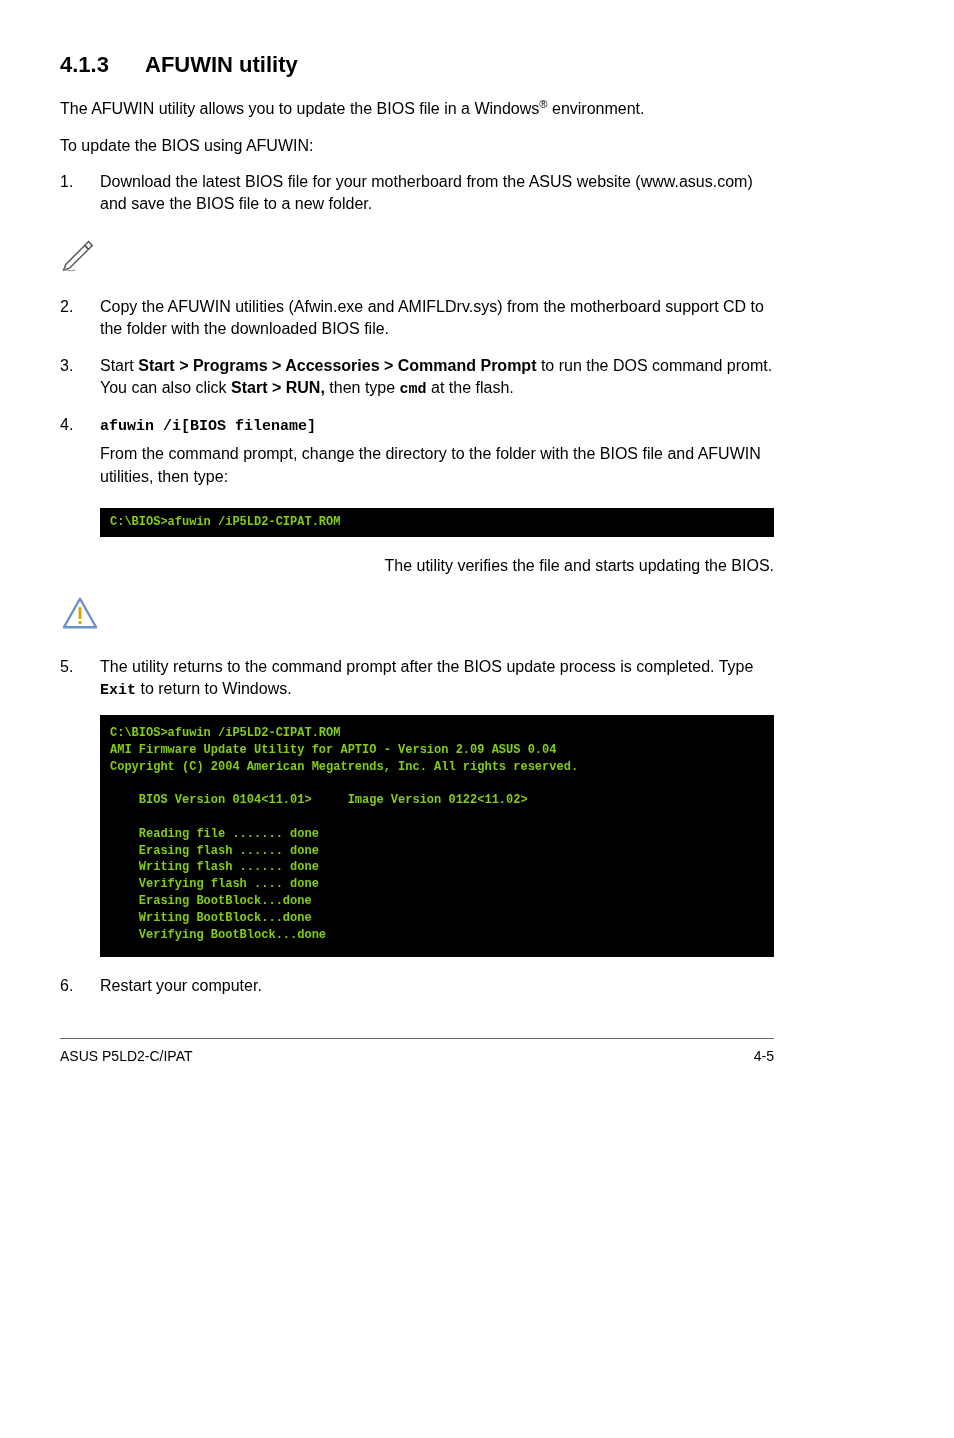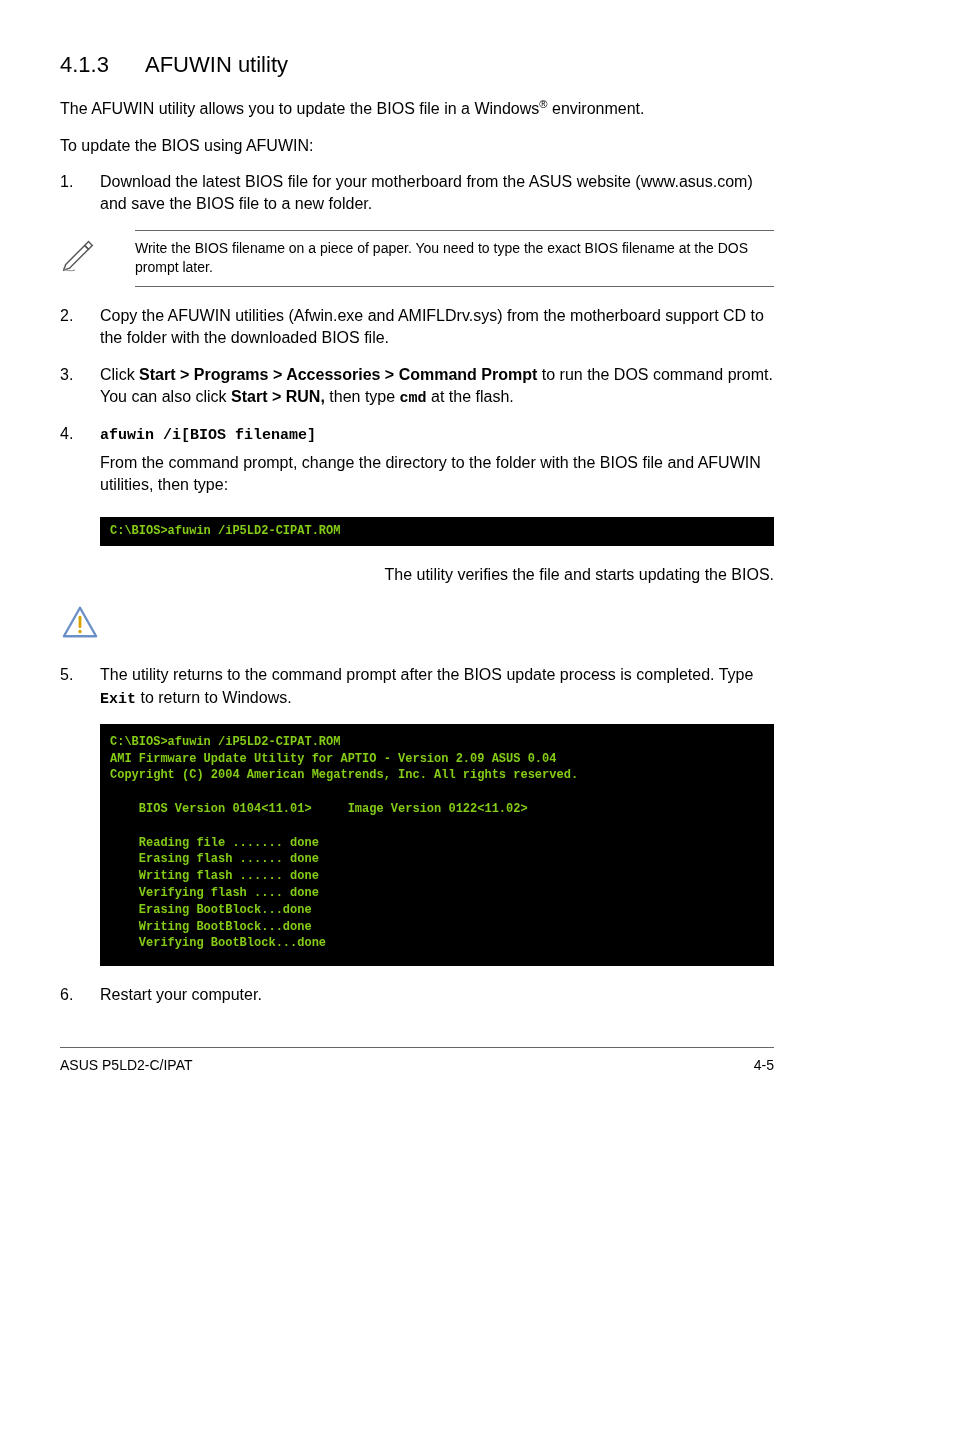--- a/index.html
+++ b/index.html
@@ -7,21 +7,21 @@
       margin: 0;
       padding: 50px 60px 40px 60px;
       color: #000;
       width: 834px;
       box-sizing: border-box;
       font-size: 16px;
       line-height: 1.4;
     }
     h2 {
       font-size: 22px;
-      font-weight: normal;
+      font-weight: bold;
       margin: 0 0 16px 0;
     }
     .section-num {
       display: inline-block;
       width: 85px;
     }
     p {
       margin: 0 0 14px 0;
     }
     .sup {
@@ -123,32 +123,31 @@
 </ol>
 
 <div class="note-box">
   <div class="note-icon">
     <svg class="pencil-svg" viewBox="0 0 40 40">
       <path d="M6 32 L26 12 L30 16 L10 36 L4 38 L6 32 Z" fill="none" stroke="#555" stroke-width="1.5"></path>
       <path d="M26 12 L30 8 L34 12 L30 16 Z" fill="none" stroke="#555" stroke-width="1.5"></path>
       <path d="M3 36 Q 8 40 16 38" fill="none" stroke="#888" stroke-width="1"></path>
     </svg>
   </div>
-  <div class="note-text">Write the BIOS filename on a piece of paper. You need to type the exact BIOS filename at the DOS prompt later.</div>
 </div>
 
 <ol class="steps">
   <li>
     <span class="step-num">2.</span>
     <span class="step-body">Copy the AFUWIN utilities (Afwin.exe and AMIFLDrv.sys) from the motherboard support CD to the folder with the downloaded BIOS file.</span>
   </li>
   <li>
     <span class="step-num">3.</span>
     <span class="step-body">
-      <span>Click </span><b>Start &gt; Programs &gt; Accessories &gt; Command Prompt</b><span> to run the DOS command promt. You can also click </span><b>Start &gt; RUN,</b><span> then type </span><span class="mono">cmd</span><span>  at the flash.</span>
+      <span>Start </span><b>Start &gt; Programs &gt; Accessories &gt; Command Prompt</b><span> to run the DOS command promt. You can also click </span><b>Start &gt; RUN,</b><span> then type </span><span class="mono">cmd</span><span>  at the flash.</span>
     </span>
   </li>
   <li>
     <span class="step-num">4.</span>
     <span class="step-body">
       <p><span class="mono">afuwin /i[BIOS filename]</span></p>
       <p>From the command prompt, change the directory to the folder with the BIOS file and AFUWIN utilities, then type:</p>
     </span>
   </li>
 </ol>

